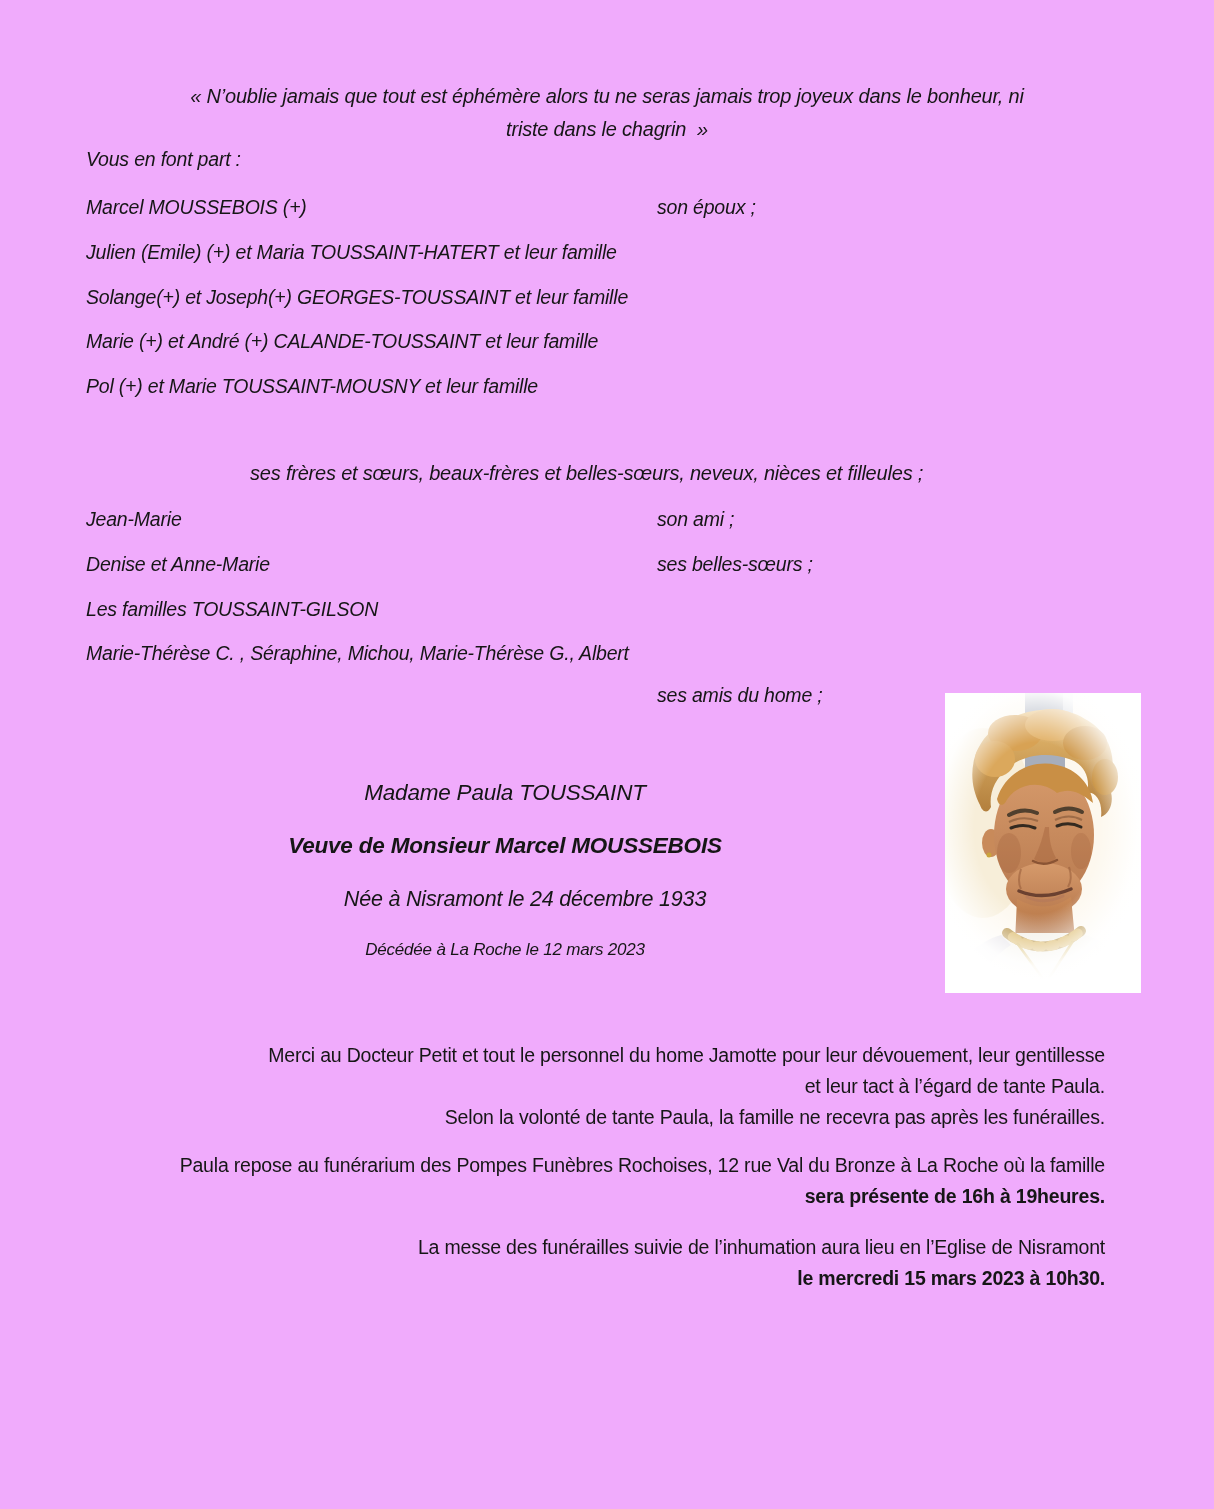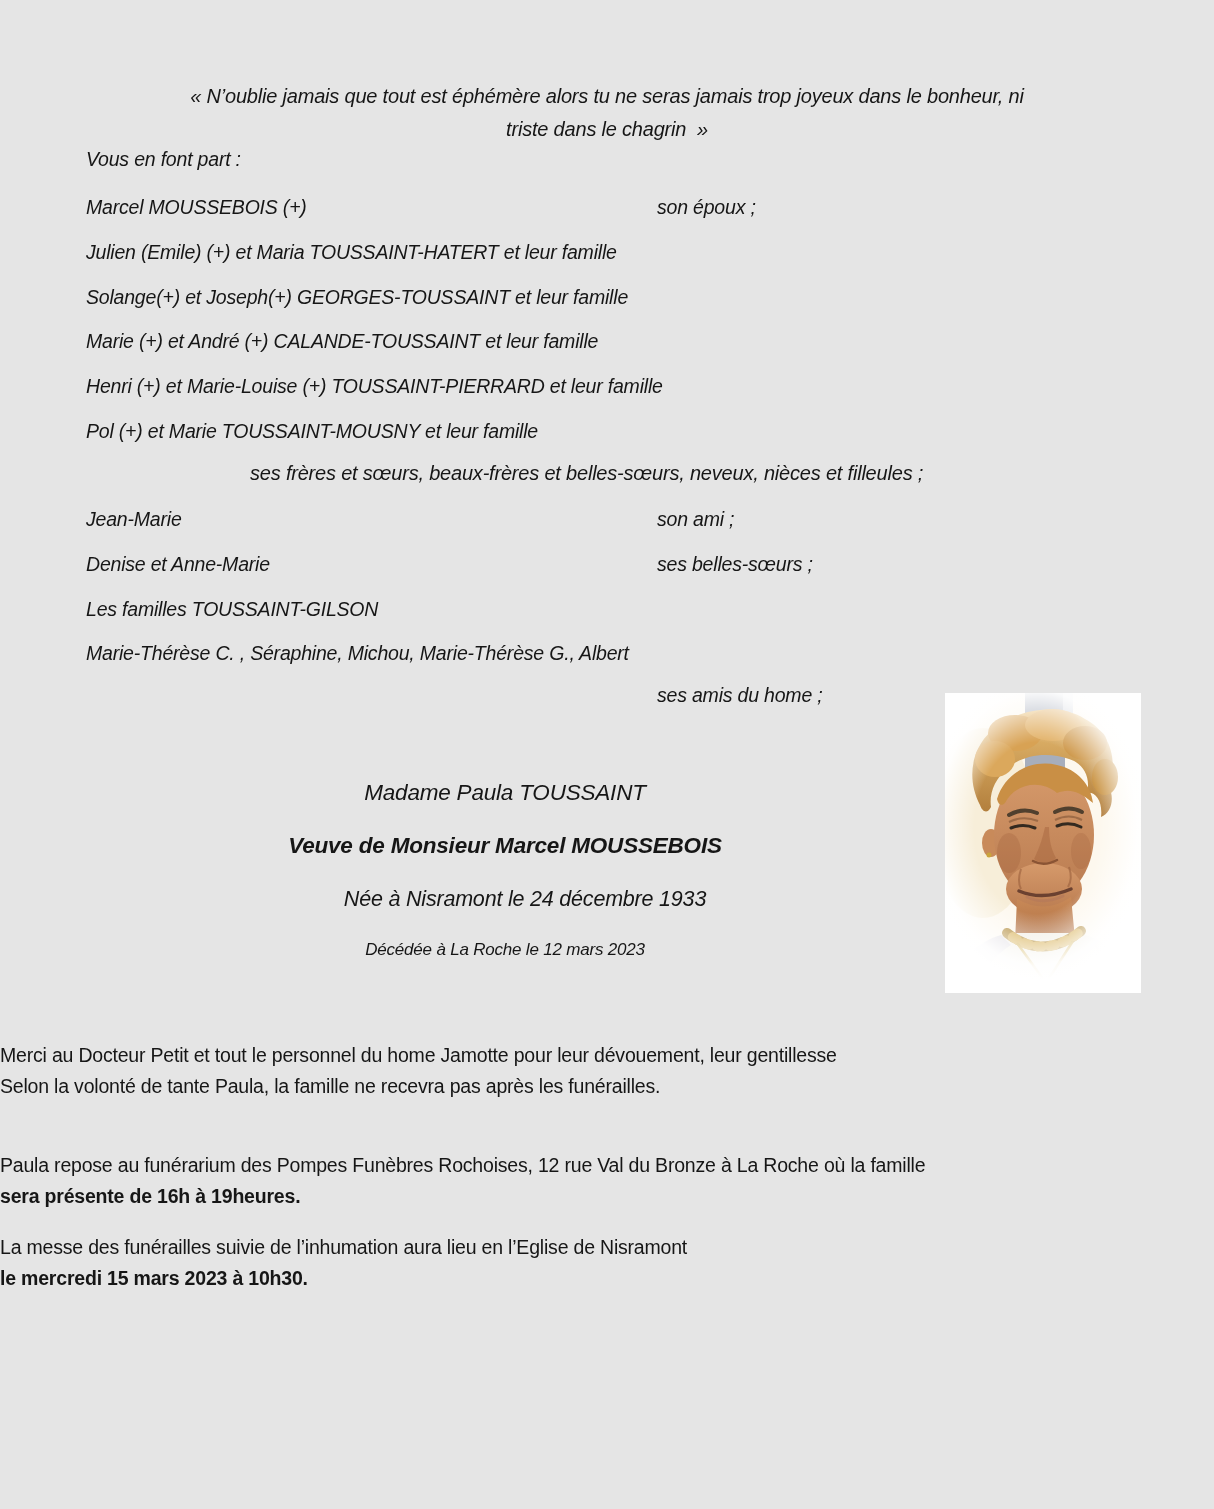--- a/index.html
+++ b/index.html
@@ -4,21 +4,21 @@
 <style>
   :root{
     --ink:#161616;
     --link:#0563c1;
   }
   html,body{margin:0;padding:0;background:#ffffff;}
   .page{
     position:relative;
     width:1214px;height:1509px;
     margin:0 auto;
-    background:#e5e5e5;
+    background:#f0abfc;
     font-family:"Liberation Sans", sans-serif;
     color:var(--ink);
     letter-spacing:-0.2px;
     overflow:hidden;
   }
   .it{font-style:italic;}
   .b{font-weight:700;}
 
   
   .quote{
@@ -69,21 +69,21 @@
       radial-gradient(ellipse 58% 52% at 47% 45%,
         rgba(255,255,255,0) 55%,
         rgba(255,255,255,.55) 74%,
         rgba(255,255,255,.95) 88%,
         #ffffff 97%);
     pointer-events:none;
   }
 
   
   .cblock{
-    position:absolute;left:0;width:1105px;text-align:left;
+    position:absolute;left:0;width:1105px;text-align:right;
     font-size:19.5px;line-height:31px;
   }
   .cblock div{white-space:nowrap;}
   .thanks{top:1040px;}
   .wake{top:1150px;}
   .funeral{top:1232px;}
   .condolences{top:1325px;}
   a.link{color:var(--link);text-decoration:underline;cursor:pointer;}
 </style>
 </head>
@@ -106,24 +106,20 @@
     <div class="mrow">
       <span class="left">Julien (Emile) (+) et Maria TOUSSAINT-HATERT et leur famille</span>
       <span class="right"></span>
     </div>
     <div class="mrow">
       <span class="left">Solange(+) et Joseph(+) GEORGES-TOUSSAINT et leur famille</span>
       <span class="right"></span>
     </div>
     <div class="mrow">
       <span class="left">Marie (+) et André (+) CALANDE-TOUSSAINT et leur famille</span>
-      <span class="right"></span>
-    </div>
-    <div class="mrow">
-      <span class="left">Henri (+) et Marie-Louise (+) TOUSSAINT-PIERRARD et leur famille</span>
       <span class="right"></span>
     </div>
     <div class="mrow">
       <span class="left">Pol (+) et Marie TOUSSAINT-MOUSNY et leur famille</span>
       <span class="right"></span>
     </div>
   </div>
 
   <div class="siblings">ses frères et sœurs, beaux-frères et belles-sœurs, neveux, nièces et filleules ;</div>
 
@@ -206,20 +202,21 @@
       <path d="M62,240 Q98,268 136,238" stroke="#a97f26" stroke-width="10" fill="none" stroke-dasharray="8 5" stroke-linecap="round"></path>
       <path d="M62,240 Q98,268 136,238" stroke="#d4ab4a" stroke-width="10" fill="none" stroke-dasharray="5 8" stroke-dashoffset="6" stroke-linecap="round"></path>
       <path d="M72,250 L101,290 L128,248" stroke="#c9a43a" stroke-width="2.5" fill="none"></path>
       <circle cx="101" cy="291" r="3" fill="#c9a43a"></circle>
     </svg>
     <div class="vignette"></div>
   </div>
 
   <div class="cblock thanks">
     <div>Merci au Docteur Petit et tout le personnel du home Jamotte pour leur dévouement, leur gentillesse</div>
+    <div>et leur tact à l’égard de tante Paula.</div>
     <div>Selon la volonté de tante Paula, la famille ne recevra pas après les funérailles.</div>
   </div>
 
   <div class="cblock wake">
     <div>Paula repose au funérarium des Pompes Funèbres Rochoises, 12 rue Val du Bronze à La Roche où la famille</div>
     <div class="b">sera présente de 16h à 19heures.</div>
   </div>
 
   <div class="cblock funeral">
     <div>La messe des funérailles suivie de l’inhumation aura lieu en l’Eglise de Nisramont</div>

